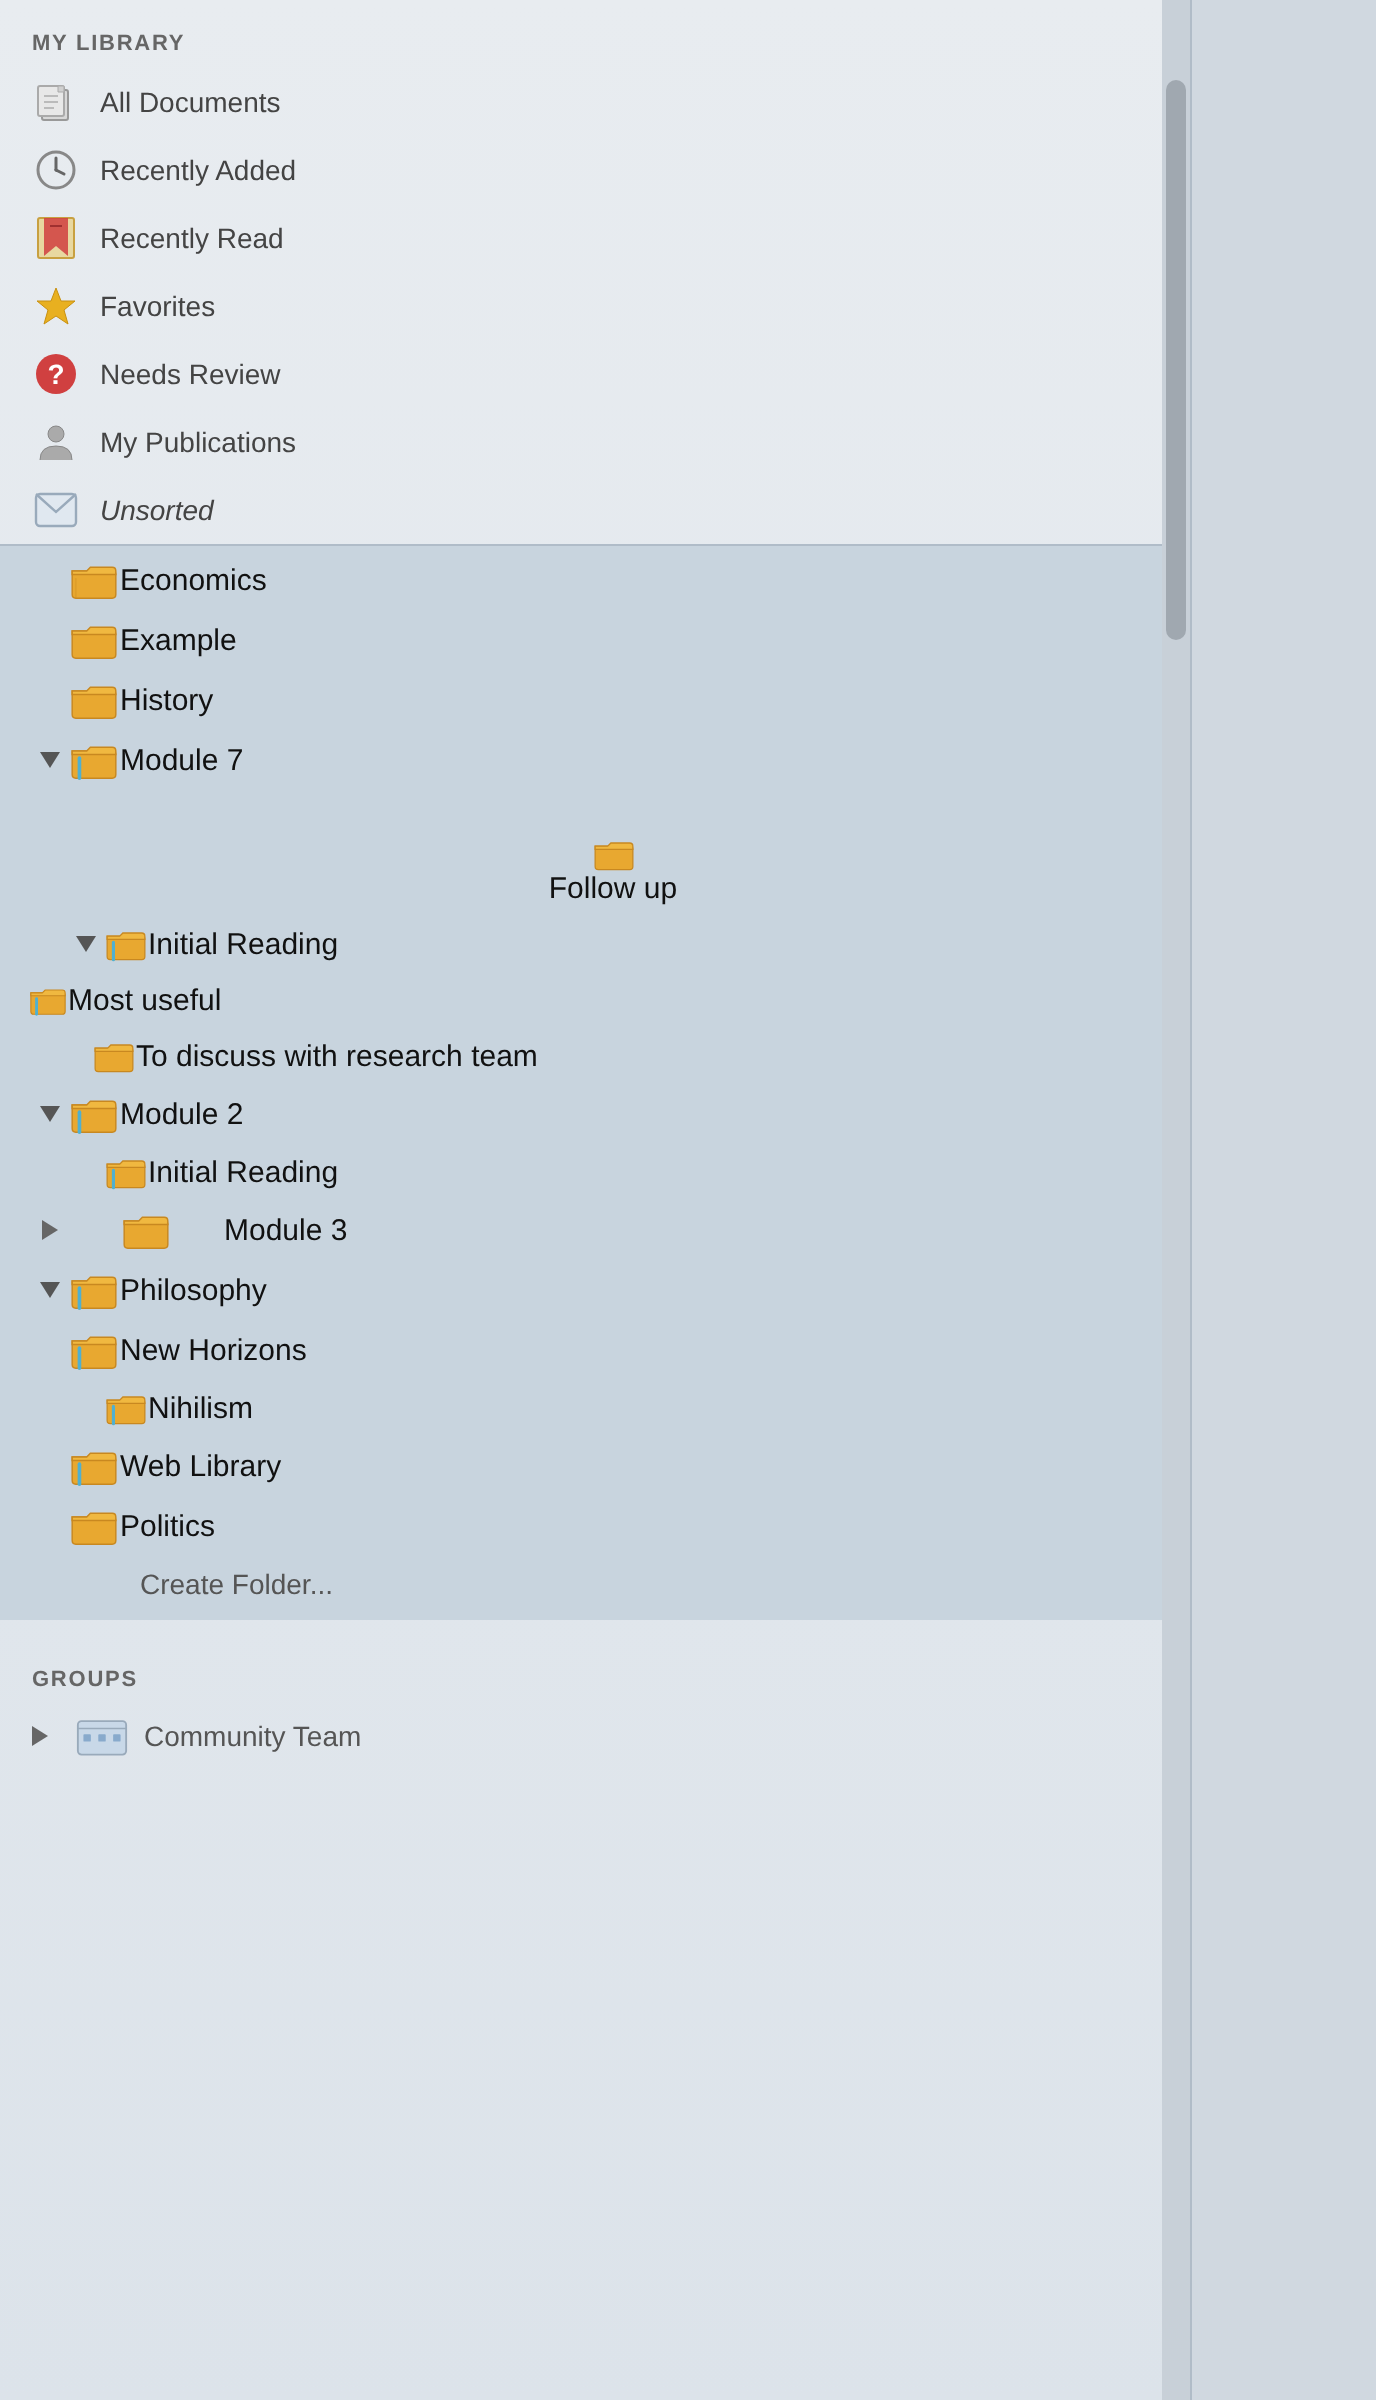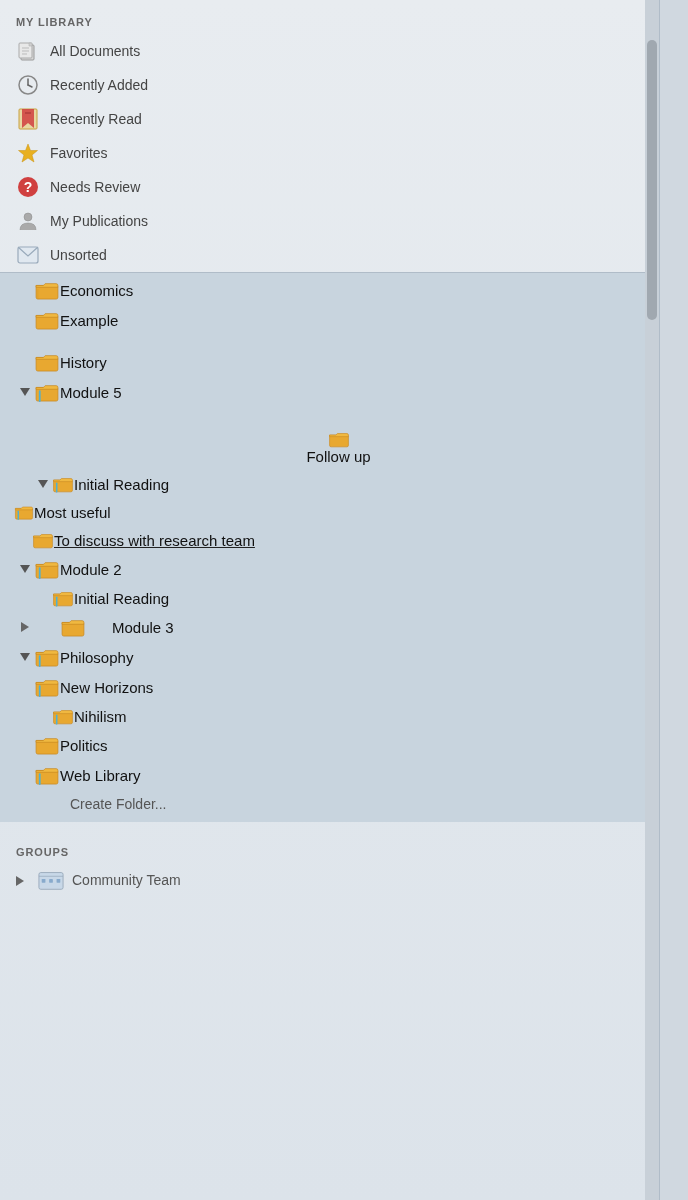--- a/index.html
+++ b/index.html
@@ -5,21 +5,21 @@
     * { margin: 0; padding: 0; box-sizing: border-box; }
     body {
       width: 688px;
       min-height: 1200px;
       background: #d0d8e0;
       font-family: -apple-system, 'Helvetica Neue', Arial, sans-serif;
       font-size: 15px;
       color: #222;
     }
     .sidebar {
-      width: 660px;
+      width: 596px;
       min-height: 1200px;
       background: linear-gradient(to bottom, #e8ecf0 0%, #dce3ea 100%);
       border-right: 1px solid #b0bcc8;
       position: relative;
       overflow: hidden;
     }
     
     .scrollbar {
       position: absolute;
       right: 0;
@@ -131,20 +131,21 @@
       justify-content: center;
     }
     .group-item .item-label {
       font-size: 14px;
       color: #555;
     }
 
     
     .unsorted-row {
       border-bottom: 1px solid #b0bcc8;
+      font-style: italic;
     }
     .triangle-right {
       display: inline-block;
       width: 0; height: 0;
       border-top: 5px solid transparent;
       border-bottom: 5px solid transparent;
       border-left: 8px solid #666;
     }
     .triangle-down {
       display: inline-block;
@@ -254,39 +255,39 @@
 
     <div class="folder-item" style="padding-left:16px;">
       <div class="toggle" style="width:18px;"></div>
       <svg class="folder-svg" viewBox="0 0 28 22">
         <path d="M2,6 L2,19 Q2,21 4,21 L24,21 Q26,21 26,19 L26,8 Q26,6 24,6 Z" fill="#e8a830" stroke="#c88820" stroke-width="0.8"></path>
         <path d="M2,6 L10,6 L12,4 L24,4 Q26,4 26,6 L26,8 L2,8 Z" fill="#f0b840" stroke="#c88820" stroke-width="0.8"></path>
       </svg>
       <span class="folder-label">Example</span>
     </div>
 
-    <div class="folder-item" style="padding-left:16px;margin-top:12px;">
+    <div class="folder-item" style="padding-left:16px;">
       <div class="toggle" style="width:18px;"></div>
       <svg class="folder-svg" viewBox="0 0 28 22">
         <path d="M2,6 L2,19 Q2,21 4,21 L24,21 Q26,21 26,19 L26,8 Q26,6 24,6 Z" fill="#e8a830" stroke="#c88820" stroke-width="0.8"></path>
         <path d="M2,6 L10,6 L12,4 L24,4 Q26,4 26,6 L26,8 L2,8 Z" fill="#f0b840" stroke="#c88820" stroke-width="0.8"></path>
       </svg>
       <span class="folder-label">History</span>
     </div>
 
     <div class="folder-item" style="padding-left:16px;">
       <div class="toggle">
         <span class="triangle-down"></span>
       </div>
       <svg class="folder-svg" viewBox="0 0 28 22">
         <path d="M2,6 L2,19 Q2,21 4,21 L24,21 Q26,21 26,19 L26,8 Q26,6 24,6 Z" fill="#e8a830" stroke="#c88820" stroke-width="0.8"></path>
         <path d="M2,6 L10,6 L12,4 L24,4 Q26,4 26,6 L26,8 L2,8 Z" fill="#f0b840" stroke="#c88820" stroke-width="0.8"></path>
         <line x1="6" y1="21" x2="6" y2="10" stroke="#50b0d0" stroke-width="2" stroke-linecap="round"></line>
       </svg>
-      <span class="folder-label">Module 5</span>
+      <span class="folder-label">Module 7</span>
     </div>
 
     <div class="folder-item" style="padding-left:34px;flex-direction:column;">
       <div class="toggle" style="width:18px;"></div>
       <svg width="22" height="18" viewBox="0 0 28 22">
         <path d="M2,6 L2,19 Q2,21 4,21 L24,21 Q26,21 26,19 L26,8 Q26,6 24,6 Z" fill="#e8a830" stroke="#c88820" stroke-width="0.8"></path>
         <path d="M2,6 L10,6 L12,4 L24,4 Q26,4 26,6 L26,8 L2,8 Z" fill="#f0b840" stroke="#c88820" stroke-width="0.8"></path>
       </svg>
       <span class="folder-label">Follow up</span>
     </div>
@@ -306,21 +307,21 @@
     <div class="folder-item" style="">
       <div class="toggle" style="width:14px;"></div>
       <svg width="20" height="16" viewBox="0 0 28 22">
         <path d="M2,6 L2,19 Q2,21 4,21 L24,21 Q26,21 26,19 L26,8 Q26,6 24,6 Z" fill="#e8a830" stroke="#c88820" stroke-width="0.8"></path>
         <path d="M2,6 L10,6 L12,4 L24,4 Q26,4 26,6 L26,8 L2,8 Z" fill="#f0b840" stroke="#c88820" stroke-width="0.8"></path>
         <line x1="6" y1="21" x2="6" y2="10" stroke="#50b0d0" stroke-width="2" stroke-linecap="round"></line>
       </svg>
       <span class="folder-label">Most useful</span>
     </div>
 
-    <div class="folder-item" style="padding-left:14px;text-decoration:underline;">
+    <div class="folder-item" style="padding-left:28px;">
       <div class="toggle" style="width:18px;"></div>
       <svg width="22" height="18" viewBox="0 0 28 22">
         <path d="M2,6 L2,19 Q2,21 4,21 L24,21 Q26,21 26,19 L26,8 Q26,6 24,6 Z" fill="#e8a830" stroke="#c88820" stroke-width="0.8"></path>
         <path d="M2,6 L10,6 L12,4 L24,4 Q26,4 26,6 L26,8 L2,8 Z" fill="#f0b840" stroke="#c88820" stroke-width="0.8"></path>
       </svg>
       <span class="folder-label">To discuss with research team</span>
     </div>
 
     <div class="folder-item" style="padding-left:16px;">
       <div class="toggle">
@@ -385,32 +386,32 @@
         <line x1="6" y1="21" x2="6" y2="10" stroke="#50b0d0" stroke-width="2" stroke-linecap="round"></line>
       </svg>
       <span class="folder-label">Nihilism</span>
     </div>
 
     <div class="folder-item" style="padding-left:16px;">
       <div class="toggle" style="width:18px;"></div>
       <svg class="folder-svg" viewBox="0 0 28 22">
         <path d="M2,6 L2,19 Q2,21 4,21 L24,21 Q26,21 26,19 L26,8 Q26,6 24,6 Z" fill="#e8a830" stroke="#c88820" stroke-width="0.8"></path>
         <path d="M2,6 L10,6 L12,4 L24,4 Q26,4 26,6 L26,8 L2,8 Z" fill="#f0b840" stroke="#c88820" stroke-width="0.8"></path>
+        <line x1="6" y1="21" x2="6" y2="10" stroke="#50b0d0" stroke-width="2" stroke-linecap="round"></line>
+      </svg>
+      <span class="folder-label">Web Library</span>
+    </div>
+
+    <div class="folder-item" style="padding-left:16px;">
+      <div class="toggle" style="width:18px;"></div>
+      <svg class="folder-svg" viewBox="0 0 28 22">
+        <path d="M2,6 L2,19 Q2,21 4,21 L24,21 Q26,21 26,19 L26,8 Q26,6 24,6 Z" fill="#e8a830" stroke="#c88820" stroke-width="0.8"></path>
+        <path d="M2,6 L10,6 L12,4 L24,4 Q26,4 26,6 L26,8 L2,8 Z" fill="#f0b840" stroke="#c88820" stroke-width="0.8"></path>
       </svg>
       <span class="folder-label">Politics</span>
-    </div>
-
-    <div class="folder-item" style="padding-left:16px;">
-      <div class="toggle" style="width:18px;"></div>
-      <svg class="folder-svg" viewBox="0 0 28 22">
-        <path d="M2,6 L2,19 Q2,21 4,21 L24,21 Q26,21 26,19 L26,8 Q26,6 24,6 Z" fill="#e8a830" stroke="#c88820" stroke-width="0.8"></path>
-        <path d="M2,6 L10,6 L12,4 L24,4 Q26,4 26,6 L26,8 L2,8 Z" fill="#f0b840" stroke="#c88820" stroke-width="0.8"></path>
-        <line x1="6" y1="21" x2="6" y2="10" stroke="#50b0d0" stroke-width="2" stroke-linecap="round"></line>
-      </svg>
-      <span class="folder-label">Web Library</span>
     </div>
 
     <div class="create-folder">
       <span>Create Folder...</span>
     </div>
 
   </div>
 
   <div class="groups-section">
     <div class="section-header">GROUPS</div>

